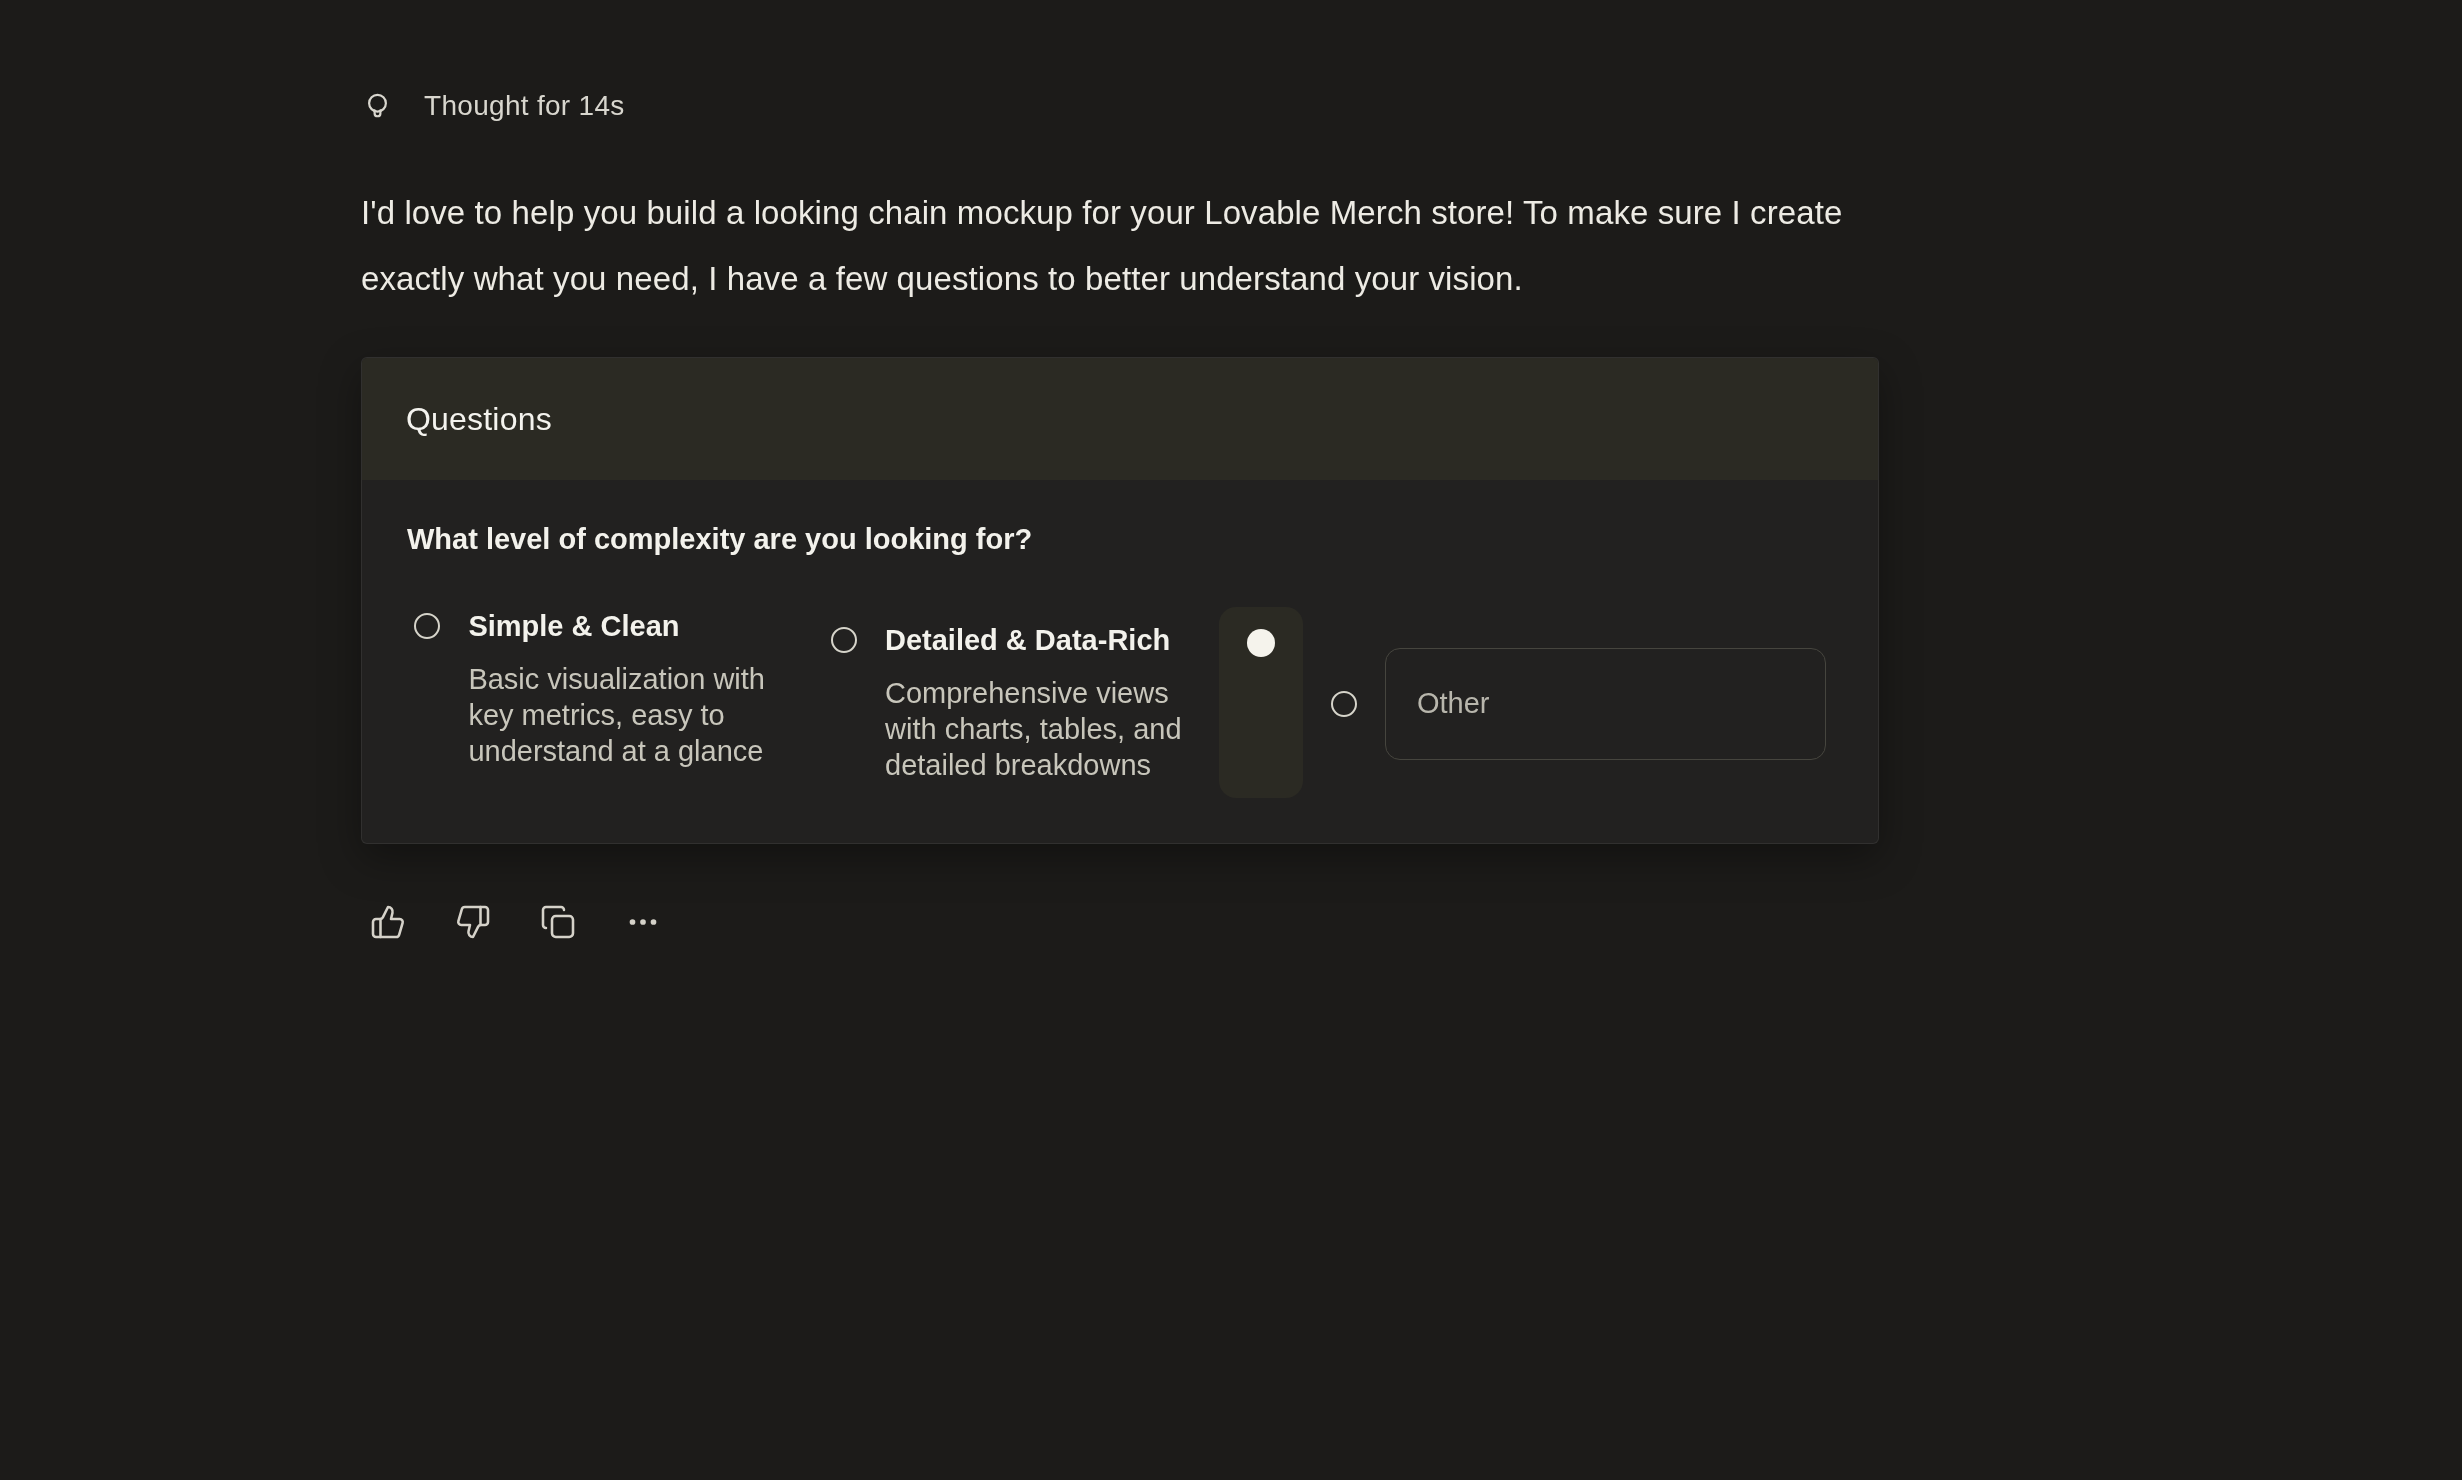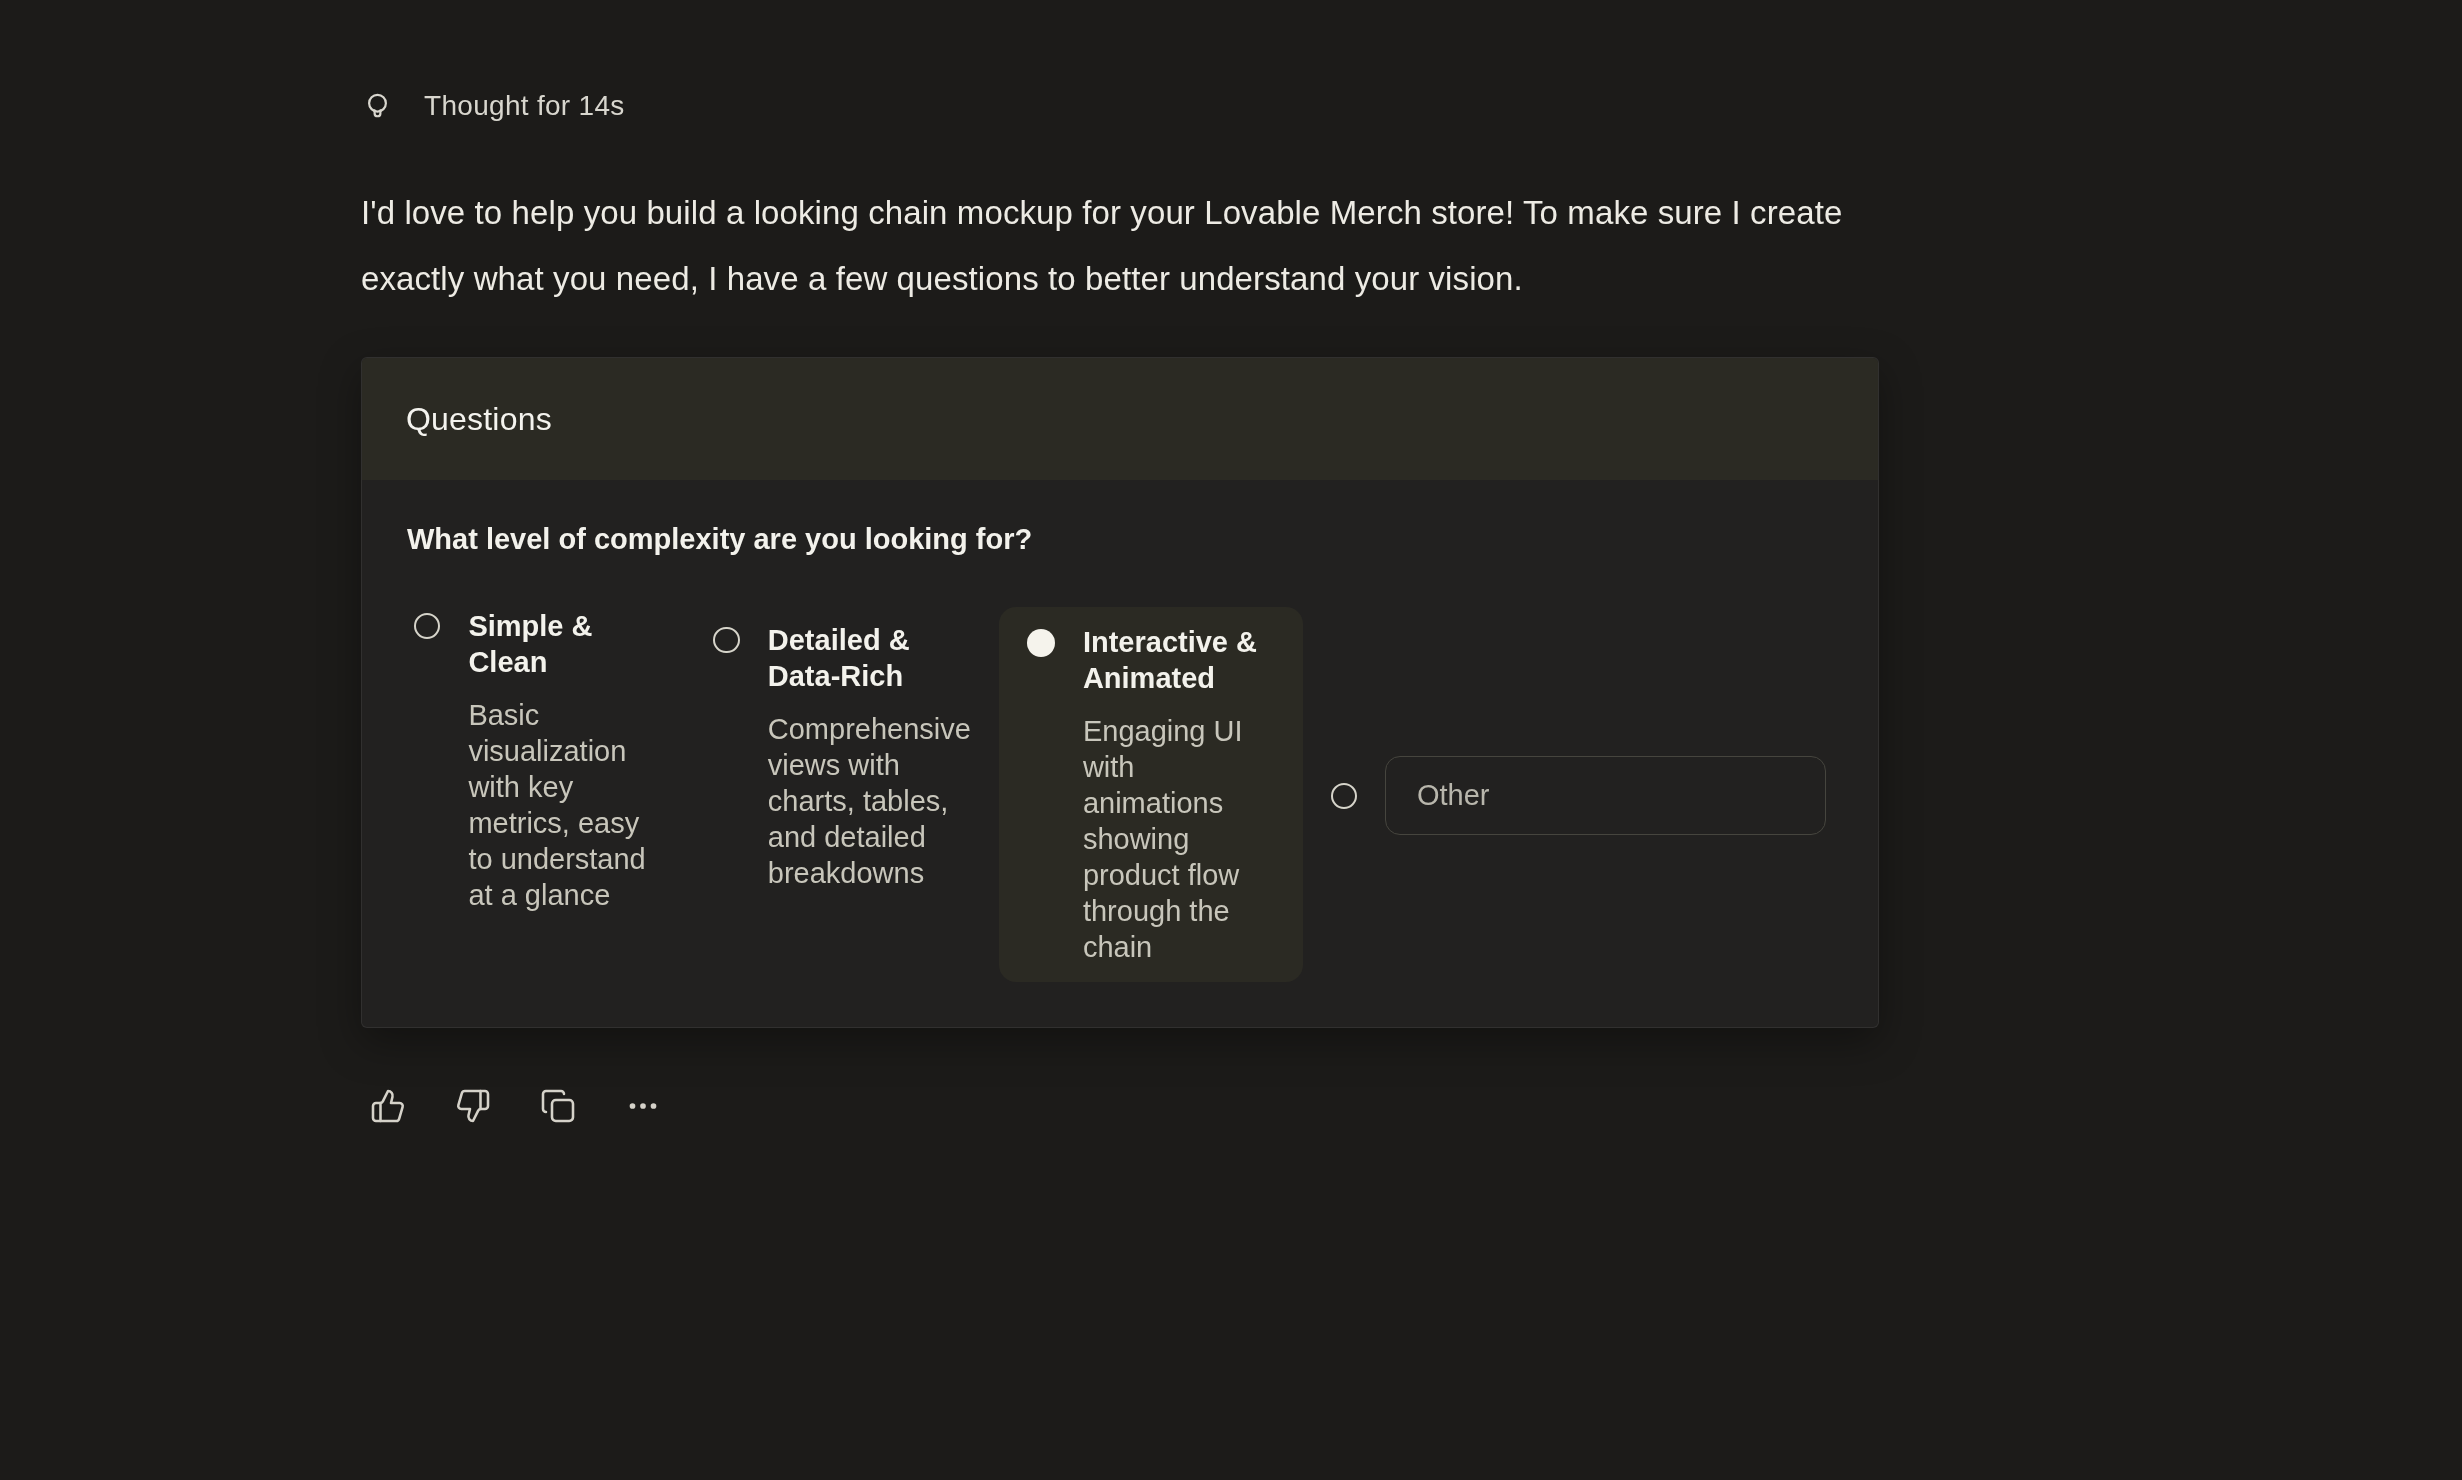--- a/index.html
+++ b/index.html
@@ -74,21 +74,21 @@
     width: 28px; height: 28px;
     border: none; background: #f5f3ec;
   }
   .option-title { font-size: 29px; font-weight: 700; color: #f3f2ec; line-height: 36px; }
   .option-desc  { font-size: 29px; color: #c8c6bb; line-height: 36px; margin-top: 16.7px; }
 
   .option.other-row { align-items: center; margin-top: 17px; padding-top: 0; padding-bottom: 0; }
   .option.other-row .radio { margin-top: 0; }
   .other-input {
     flex: 1 1 auto;
-    height: 79px;
+    height: 112px;
     background: transparent;
     border: 1.1px solid #46453e;
     border-radius: 15px;
     padding: 0 31px;
     font-family: "Liberation Sans", sans-serif;
     font-size: 29px; color: #f0eee7;
     outline: none;
   }
   .other-input::placeholder { color: #b8b6ac; }
 
@@ -171,24 +171,20 @@
           <div class="option">
             <span class="radio"></span>
             <div>
               <div class="option-title">Detailed &amp; Data-Rich</div>
               <div class="option-desc">Comprehensive views with charts, tables, and detailed breakdowns</div>
             </div>
           </div>
 
           <div class="option selected">
             <span class="radio filled"></span>
-            <div>
-              <div class="option-title">Interactive &amp; Animated</div>
-              <div class="option-desc">Engaging UI with animations showing product flow through the chain</div>
-            </div>
           </div>
 
           <div class="option other-row">
             <span class="radio"></span>
             <input class="other-input" type="text" placeholder="Other" style="">
           </div>
 
         </div>
       </div>
 

